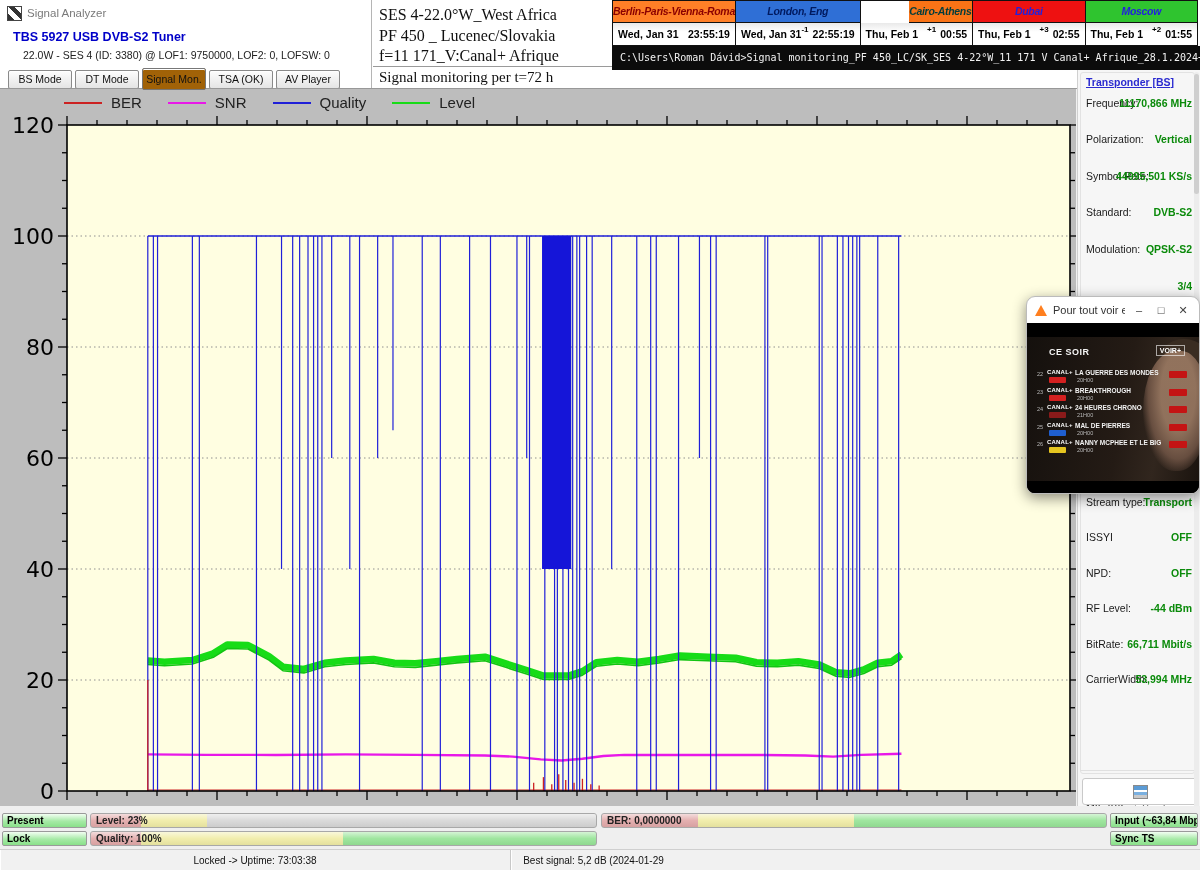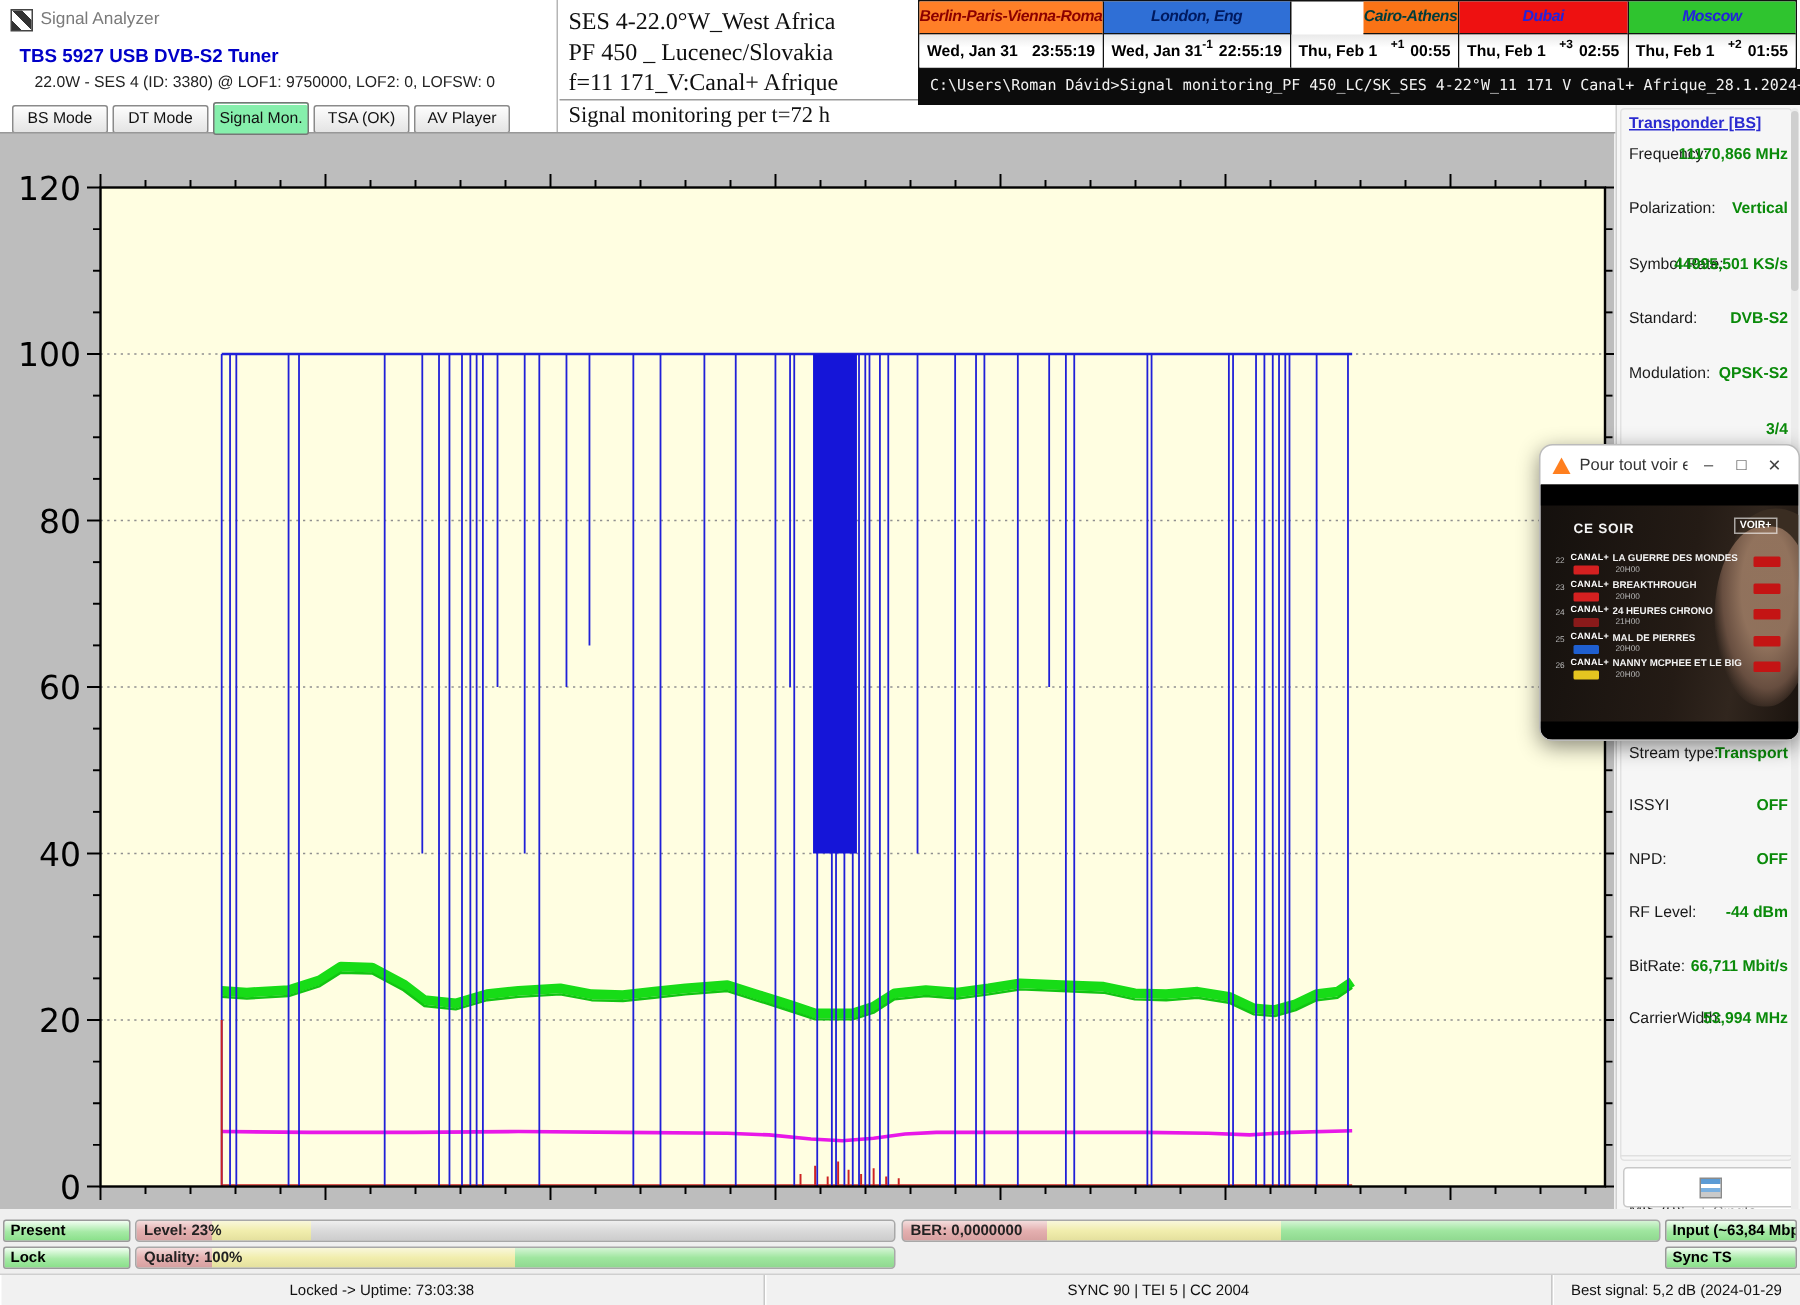--- a/index.html
+++ b/index.html
@@ -10,21 +10,21 @@
   
   #topstrip{left:0;top:0;width:1200px;height:88px;background:#ffffff;border-bottom:1px solid #9a9a9a}
   #app-icon{left:7px;top:6px;width:13px;height:13px;border:1px solid #444;
             background:linear-gradient(45deg,#333 25%,#fff 25% 50%,#333 50% 75%,#fff 75%)}
   #app-title{left:27px;top:7px;color:#7a7a7a;font-size:11.5px}
   #tuner-name{left:13px;top:30px;color:#0000c8;font-weight:bold;font-size:12.5px}
   #tuner-details{left:23px;top:49px;color:#222;font-size:10.5px}
   .tabbtn{position:absolute;top:70px;height:17px;width:62px;font-size:10.5px;text-align:center;
           line-height:17px;background:linear-gradient(#fdfdfd,#e4e4e4);border:1px solid #8a8a8a;
           border-radius:2px;box-shadow:inset 0 1px 0 #fff;color:#111;cursor:pointer}
-  .tabbtn.active{background:#86efac;top:68px;height:20px;line-height:20px;z-index:2;border-color:#777}
+  .tabbtn.active{background:#a16207;top:68px;height:20px;line-height:20px;z-index:2;border-color:#777}
 
   #vsep1{left:371px;top:0;width:1px;height:88px;background:#b5b5b5}
   .infoline{left:379px;color:#101010;font-family:"Liberation Serif",serif;font-size:16px;white-space:nowrap}
   #info-sep{left:373px;top:66px;width:239px;height:1px;background:#9a9a9a}
   #info-line4{top:69px;font-size:15px}
 
   
   #logo{left:545px;top:2px;width:66px;height:64px;background:#fff;text-align:center}
   #logo-text{left:0;top:53px;width:66px;color:#c40000;font-weight:bold;font-size:7.5px;letter-spacing:.2px}
 
@@ -178,20 +178,38 @@
         <span class="clock-time">01:55</span>
       </div>
     </div>
   </div>
 
 <div class="abs" id="terminal">
   <span>C:\Users\Roman Dávid&gt;Signal monitoring_PF 450_LC/SK_SES 4-22°W_11 171 V Canal+ Afrique_28.1.2024+</span>
 </div>
 
 <div class="abs" id="chartbox">
+  <div class="abs" id="legend">
+      <div class="lg-item">
+        <span class="lg-line" style="background: rgb(204, 34, 34);"></span>
+        <span class="lg-label">BER</span>
+      </div>
+      <div class="lg-item">
+        <span class="lg-line" style="background: rgb(232, 24, 232);"></span>
+        <span class="lg-label">SNR</span>
+      </div>
+      <div class="lg-item">
+        <span class="lg-line" style="background: rgb(32, 32, 216);"></span>
+        <span class="lg-label">Quality</span>
+      </div>
+      <div class="lg-item">
+        <span class="lg-line" style="background: rgb(23, 220, 23);"></span>
+        <span class="lg-label">Level</span>
+      </div>
+    </div>
   <svg class="abs" id="chart-svg" width="1076" height="718" style="left:0;top:0">
       <rect x="67" y="36" width="1003" height="666" fill="#fffee1"></rect>
       <line x1="67" y1="591" x2="1070" y2="591" stroke="#909090" stroke-width="1" stroke-dasharray="1.5 3"></line>
       <line x1="67" y1="480" x2="1070" y2="480" stroke="#909090" stroke-width="1" stroke-dasharray="1.5 3"></line>
       <line x1="67" y1="369" x2="1070" y2="369" stroke="#909090" stroke-width="1" stroke-dasharray="1.5 3"></line>
       <line x1="67" y1="258" x2="1070" y2="258" stroke="#909090" stroke-width="1" stroke-dasharray="1.5 3"></line>
       <line x1="67" y1="147" x2="1070" y2="147" stroke="#909090" stroke-width="1" stroke-dasharray="1.5 3"></line>
       <line x1="147.79722222222222" y1="701" x2="901.4402777777777" y2="701" stroke="#cc2222" stroke-width="1"></line>
       <polyline points="147.79722222222222,571.575 164.51388888888889,572.685 192.375,571.02 213.27083333333334,564.36 227.20138888888889,555.48 248.09722222222223,556.035 268.99305555555554,567.135 282.9236111111111,577.6800000000001 303.81944444444446,579.9 324.71527777777777,573.795 345.61111111111114,571.575 373.47222222222223,569.91 394.36805555555554,573.795 415.26388888888886,574.35 436.15972222222223,572.13 457.05555555555554,569.91 484.9166666666667,567.69 505.8125,574.35 526.7083333333333,581.01 543.425,586.56 568.5,586.56 582.4305555555555,582.12 596.3611111111111,573.24 617.2569444444445,571.02 638.1527777777777,572.685 659.0486111111111,569.91 679.9444444444445,566.58 707.8055555555555,567.69 735.6666666666666,568.8 756.5625,573.24 777.4583333333334,573.795 798.3541666666666,572.13 819.25,575.46 835.9666666666667,583.23 849.8972222222222,584.34 863.8277777777779,580.455 877.7583333333333,573.795 891.688888888889,572.13 901.4402777777777,565.47" fill="none" stroke="#17dc17" stroke-width="6.5" stroke-linejoin="round"></polyline>
       <polyline points="147.79722222222222,575.575 164.51388888888889,576.685 192.375,575.02 213.27083333333334,568.36 227.20138888888889,559.48 248.09722222222223,560.035 268.99305555555554,571.135 282.9236111111111,581.6800000000001 303.81944444444446,583.9 324.71527777777777,577.795 345.61111111111114,575.575 373.47222222222223,573.91 394.36805555555554,577.795 415.26388888888886,578.35 436.15972222222223,576.13 457.05555555555554,573.91 484.9166666666667,571.69 505.8125,578.35 526.7083333333333,585.01 543.425,590.56 568.5,590.56 582.4305555555555,586.12 596.3611111111111,577.24 617.2569444444445,575.02 638.1527777777777,576.685 659.0486111111111,573.91 679.9444444444445,570.58 707.8055555555555,571.69 735.6666666666666,572.8 756.5625,577.24 777.4583333333334,577.795 798.3541666666666,576.13 819.25,579.46 835.9666666666667,587.23 849.8972222222222,588.34 863.8277777777779,584.455 877.7583333333333,577.795 891.688888888889,576.13 901.4402777777777,569.47" fill="none" stroke="#12c412" stroke-width="1.6" stroke-linejoin="round"></polyline>
@@ -507,15 +525,14 @@
     <div class="badge" style="left: 1110px; top: 7px; width: 88px;">Input (~63,84 Mbps)</div>
     <div class="badge" style="left: 2px; top: 25px; width: 85px;">Lock</div>
     <div class="meter" style="left: 90px; top: 25px; width: 507px; background: linear-gradient(to right, rgb(226, 169, 169) 0%, rgb(226, 169, 169) 10%, rgb(240, 236, 166) 10%, rgb(240, 236, 166) 50%, rgb(151, 228, 151) 50%, rgb(151, 228, 151) 100%);">
       <span class="meter-label">Quality: 100%</span>
     </div>
     <div class="badge" style="left: 1110px; top: 25px; width: 88px;">Sync TS</div>
   </div>
 
 <div class="abs" id="statusbar">
   <div class="sb-seg" style="width:510px">Locked -&gt; Uptime: 73:03:38</div>
-  <div class="sb-seg" style="width:525px">SYNC 90 | TEI 5 | CC 2004</div>
   <div class="sb-seg" style="width:165px;border-right:none">Best signal: 5,2 dB (2024-01-29 05:43)</div>
 </div>
 
 </body></html>

